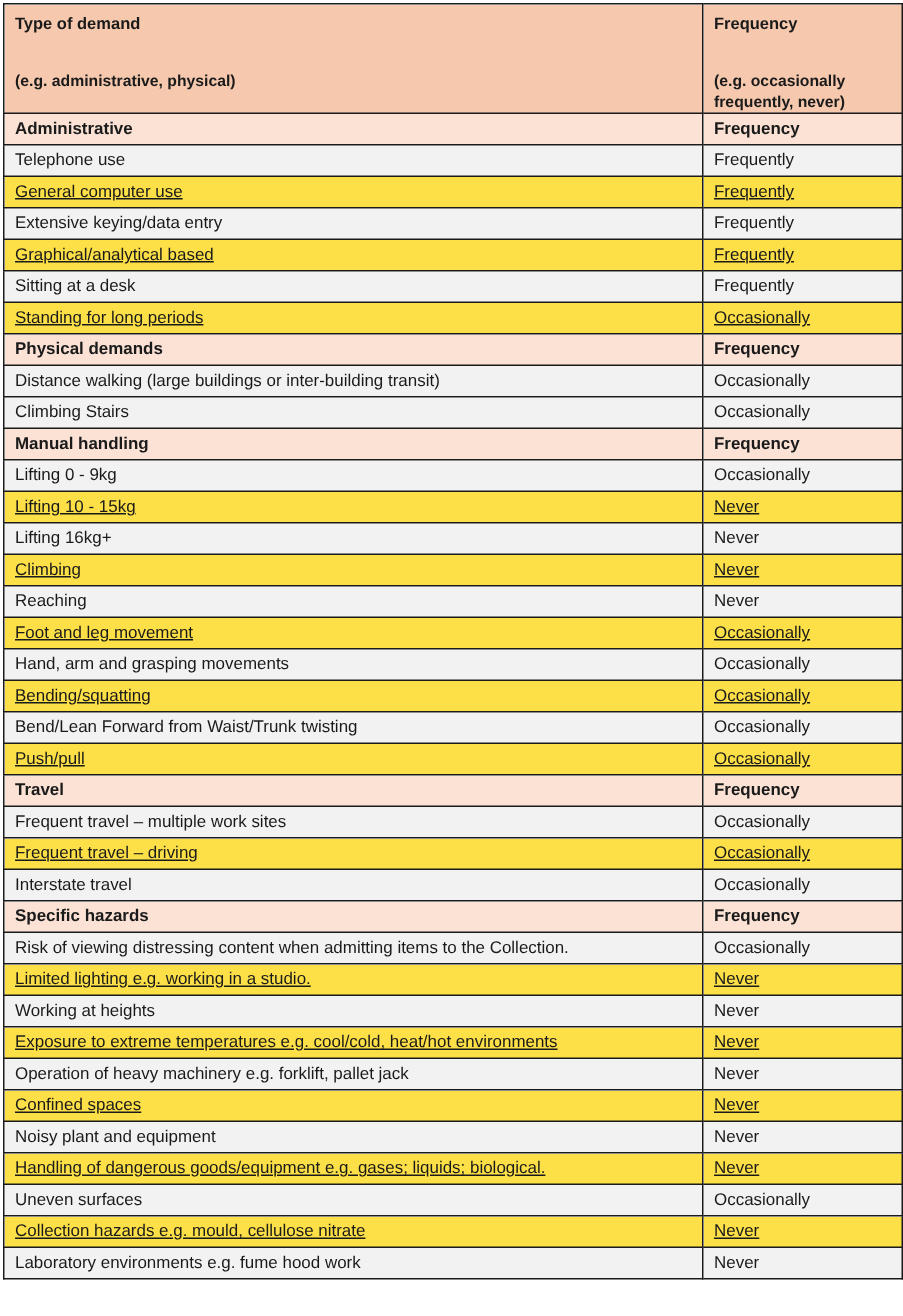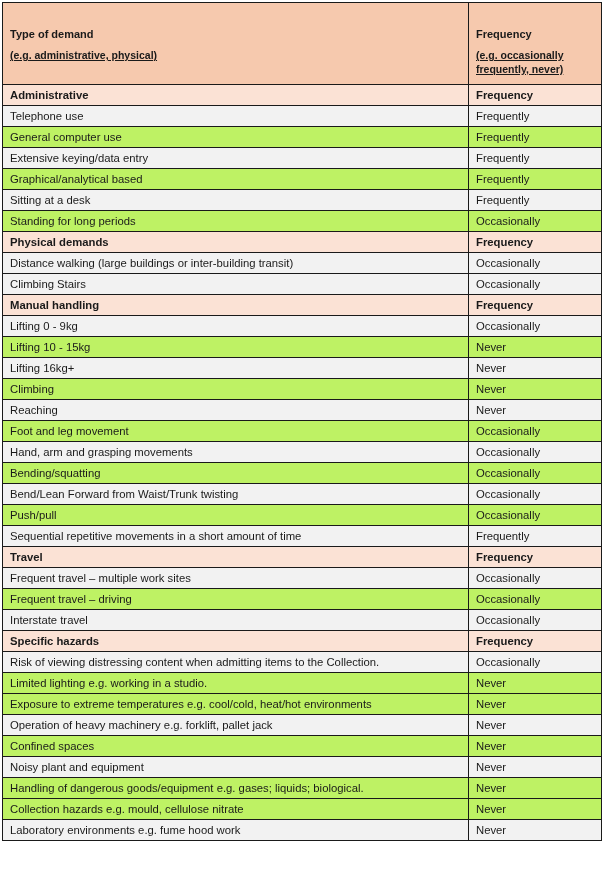--- a/index.html
+++ b/index.html
@@ -1,24 +1,24 @@
 <!DOCTYPE html>
 <html><head>
 <meta charset="utf-8">
 <style>
   html, body { margin:0; padding:0; background:#ffffff; }
   body { width:602px; height:877px; overflow:hidden; font-family:"Liberation Sans", "DejaVu Sans", sans-serif; color:#1a1a1a; }
   table { border-collapse:collapse; position:absolute; left:2px; top:2px; width:599px; table-layout:fixed; }
   td { border:1px solid #1a1a1a; padding:0 7px; font-size:11.3px; height:20px; line-height:20px; white-space:nowrap; overflow:hidden; vertical-align:middle; }
   col.c1 { width:466px; } col.c2 { width:133px; }
-  tr.head td { background:#f6c9ae; font-weight:bold; vertical-align:top; height:57px; line-height:14px; padding-top:24px; font-size:11px; white-space:normal; }
-  tr.head .sub { display:block; margin-top:7px; font-size:10.5px;text-decoration:underline; }
+  tr.head td { background:#f6c9ae; font-weight:bold; vertical-align:top; height:57px; line-height:14px; padding-top:6px; font-size:11px; white-space:normal; }
+  tr.head .sub { display:block; margin-top:24px; font-size:10.5px; }
   tr.section td { background:#fbe2d5; font-weight:bold; }
   tr.shade td { background:#f2f2f2;margin-top:20px; }
-  tr.plain td { background:#bef264; }
+  tr.plain td { background:#fde047;text-decoration:underline; }
 </style>
 </head>
 <body>
 
 <table>
   <colgroup>
       <col class="c1">
       <col class="c2">
     </colgroup>
   <tbody id="tbody">
@@ -109,24 +109,20 @@
         <td>Occasionally</td>
       </tr>
       <tr class="shade">
         <td>Bend/Lean Forward from Waist/Trunk twisting</td>
         <td>Occasionally</td>
       </tr>
       <tr class="plain">
         <td>Push/pull</td>
         <td>Occasionally</td>
       </tr>
-      <tr class="shade">
-        <td>Sequential repetitive movements in a short amount of time</td>
-        <td>Frequently</td>
-      </tr>
       <tr class="section">
         <td>Travel</td>
         <td>Frequency</td>
       </tr>
       <tr class="shade">
         <td>Frequent travel – multiple work sites</td>
         <td>Occasionally</td>
       </tr>
       <tr class="plain">
         <td>Frequent travel – driving</td>
@@ -141,40 +137,48 @@
         <td>Frequency</td>
       </tr>
       <tr class="shade">
         <td>Risk of viewing distressing content when admitting items to the Collection.</td>
         <td>Occasionally</td>
       </tr>
       <tr class="plain">
         <td>Limited lighting e.g. working in a studio.</td>
         <td>Never</td>
       </tr>
+      <tr class="shade">
+        <td>Working at heights</td>
+        <td>Never</td>
+      </tr>
       <tr class="plain">
         <td>Exposure to extreme temperatures e.g. cool/cold, heat/hot environments</td>
         <td>Never</td>
       </tr>
       <tr class="shade">
         <td>Operation of heavy machinery e.g. forklift, pallet jack</td>
         <td>Never</td>
       </tr>
       <tr class="plain">
         <td>Confined spaces</td>
         <td>Never</td>
       </tr>
       <tr class="shade">
         <td>Noisy plant and equipment</td>
         <td>Never</td>
       </tr>
       <tr class="plain">
         <td>Handling of dangerous goods/equipment e.g. gases; liquids; biological.</td>
         <td>Never</td>
       </tr>
+      <tr class="shade">
+        <td>Uneven surfaces</td>
+        <td>Occasionally</td>
+      </tr>
       <tr class="plain">
         <td>Collection hazards e.g. mould, cellulose nitrate</td>
         <td>Never</td>
       </tr>
       <tr class="shade">
         <td>Laboratory environments e.g. fume hood work</td>
         <td>Never</td>
       </tr>
     </tbody>
 </table>

